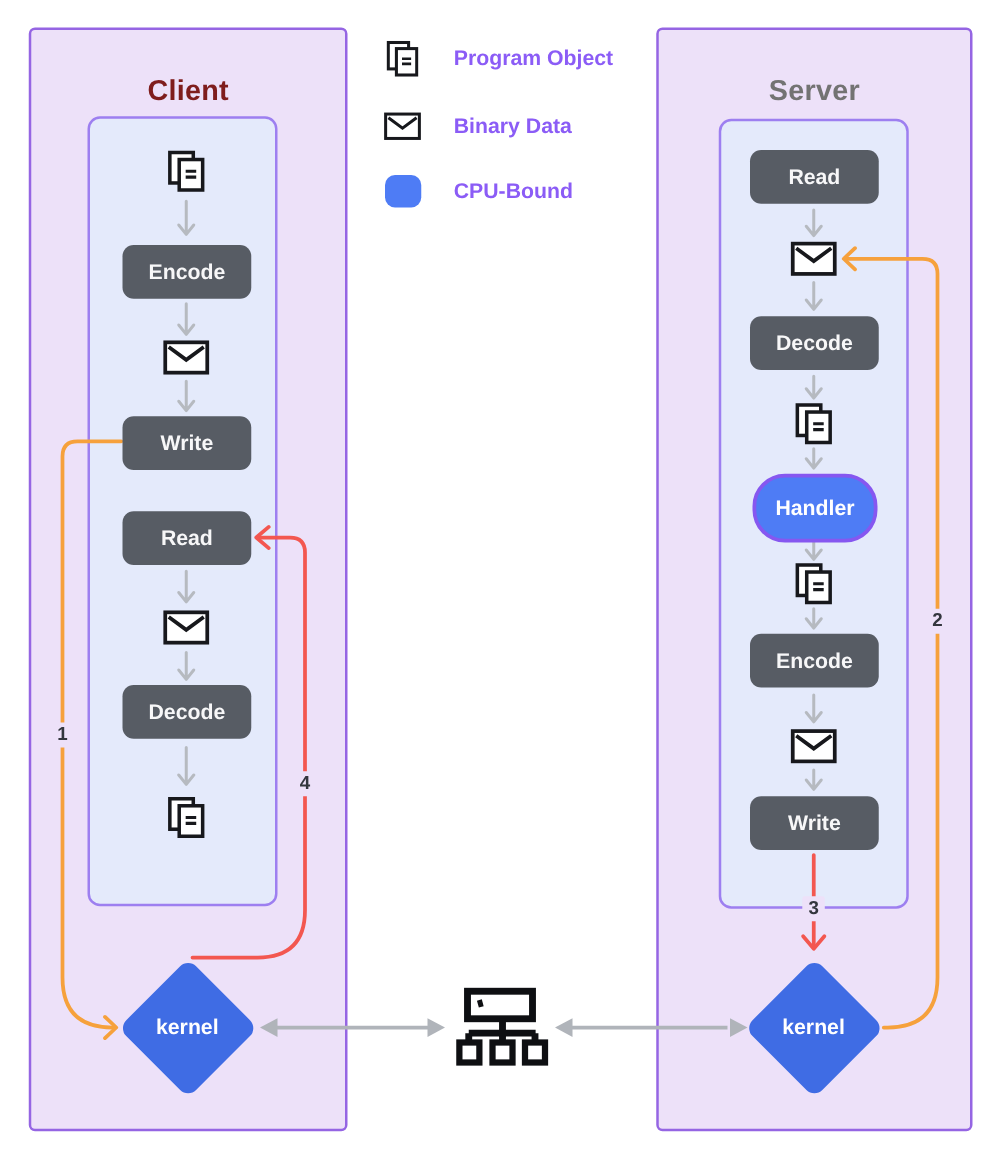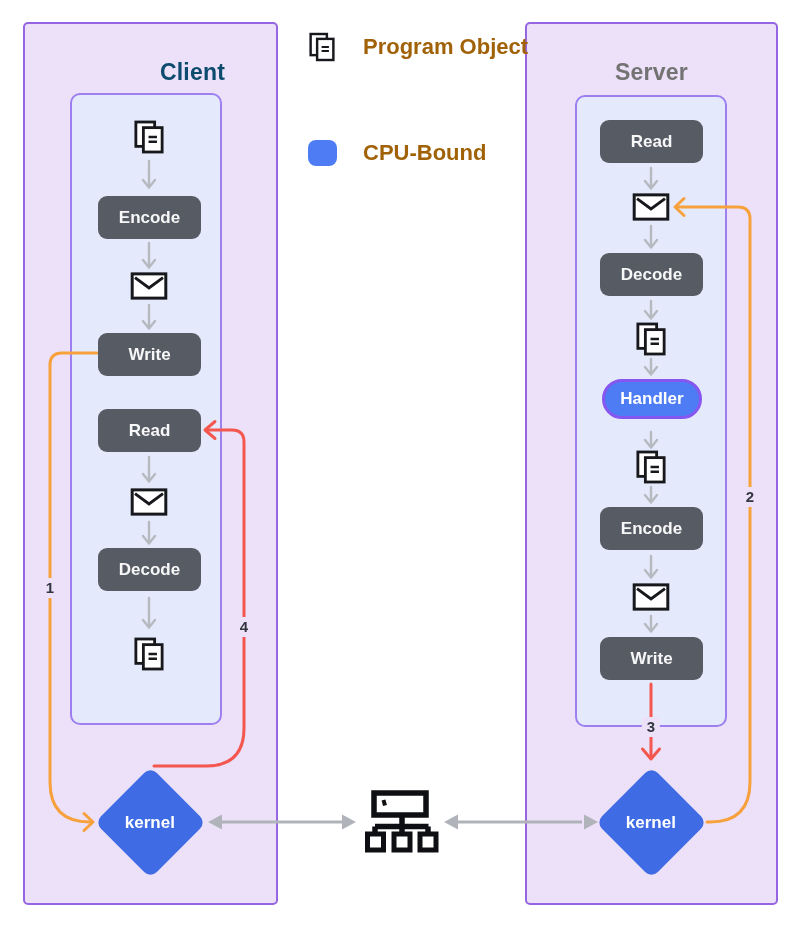--- a/index.html
+++ b/index.html
@@ -10,36 +10,36 @@
   .outer-box {
     position:absolute; top:22px; height:883px; box-sizing:border-box;
     background:#ede1f9; border:2px solid #9565e3; border-radius:5px;
   }
   .client-outer { left:23px;  width:255px; }
   .server-outer { left:525px; width:253px; }
   .box-title {
     position:absolute; top:35px; width:100%; text-align:center;
     font-size:23px; font-weight:bold; letter-spacing:0.2px;
   }
-  .client-title { color:#0c4a6e;padding-left:42px; }
+  .client-title { color:#7f1d1d; }
   .server-title { color:#737373; }
   .inner-box {
     position:absolute; width:152px; height:632px; box-sizing:border-box;
     background:#e4eafb; border:2px solid #9d7ff0; border-radius:10px;
   }
   .client-inner { left:70px;  top:93px; }
   .server-inner { left:575px; top:95px; }
   .process {
     position:absolute; width:103px; height:43px; box-sizing:border-box;
     background:#575c64; border-radius:9px; color:#f7f7f8;
     font-size:17px; font-weight:bold;
     display:flex; align-items:center; justify-content:center;
   }
   .handler {
-    position:absolute; left:602px; top:379px; width:100px; height:40px;
+    position:absolute; left:602px; top:379px; width:100px; height:55px;
     box-sizing:border-box; background:#4e7cf5; border:3px solid #8657f0;
     border-radius:26px; color:#ffffff; font-size:17px; font-weight:bold;
     display:flex; align-items:center; justify-content:center;
   }
   .kernel {
     position:absolute; width:79px; height:79px; background:#3f6ce4;
     border-radius:9px; transform:rotate(45deg);
     display:flex; align-items:center; justify-content:center;
   }
   .kernel-client { left:111px; top:783px; }
@@ -53,21 +53,21 @@
     position:absolute; transform:translate(-50%,-50%);
     background:#ede1f9; color:#33363e; font-size:15px; font-weight:bold;
     padding:1px 5px; border-radius:2px; line-height:18px;
   }
   .legend-row {
     position:absolute; left:306px; height:30px;
     display:flex; align-items:center;
   }
   .legend-icon { width:32px; display:flex; justify-content:center; line-height:0; }
   .legend-label {
-    margin-left:25px; font-size:22px; font-weight:bold; color:#a16207;
+    margin-left:25px; font-size:17px; font-weight:bold; color:#8b5cf6;
     white-space:nowrap;
   }
   .swatch { width:29px; height:26px; border-radius:8px; display:inline-block; }
   .swatch-cpu { background:#4e7cf5; }
   .swatch-io  { background:#f6a43e; }
   .swatch-opt { background:#1b1c20; }
 </style>
 </head>
 <body>
 
@@ -137,20 +137,29 @@
     <span class="legend-icon">
       <svg width="26" height="30" viewBox="0 0 32 36">
           <g fill="#ffffff" stroke="#17181c" stroke-width="3">
             <rect x="2" y="2" width="20" height="26"></rect>
             <rect x="10" y="8" width="20" height="26"></rect>
           </g>
           <path d="M15.5 18 H24.5 M15.5 23 H24.5" stroke="#17181c" stroke-width="2.6" fill="none"></path>
         </svg>
     </span>
     <span class="legend-label">Program Object</span>
+  </div>
+  <div class="legend-row" style="top:86px">
+    <span class="legend-icon">
+      <svg width="30" height="24" viewBox="0 0 40 30">
+          <rect x="2" y="2" width="36" height="26" fill="#ffffff" stroke="#17181c" stroke-width="3.2"></rect>
+          <path d="M5 6 L20 17 L35 6" fill="none" stroke="#17181c" stroke-width="3.2"></path>
+        </svg>
+    </span>
+    <span class="legend-label">Binary Data</span>
   </div>
   <div class="legend-row" style="top:138px">
     <span class="legend-icon">
         <span class="swatch swatch-cpu"></span>
       </span>
     <span class="legend-label">CPU-Bound</span>
   </div>
 
   <div class="icon-node" style="left:134px;top:120px">
     <svg width="30" height="34" viewBox="0 0 32 36">

